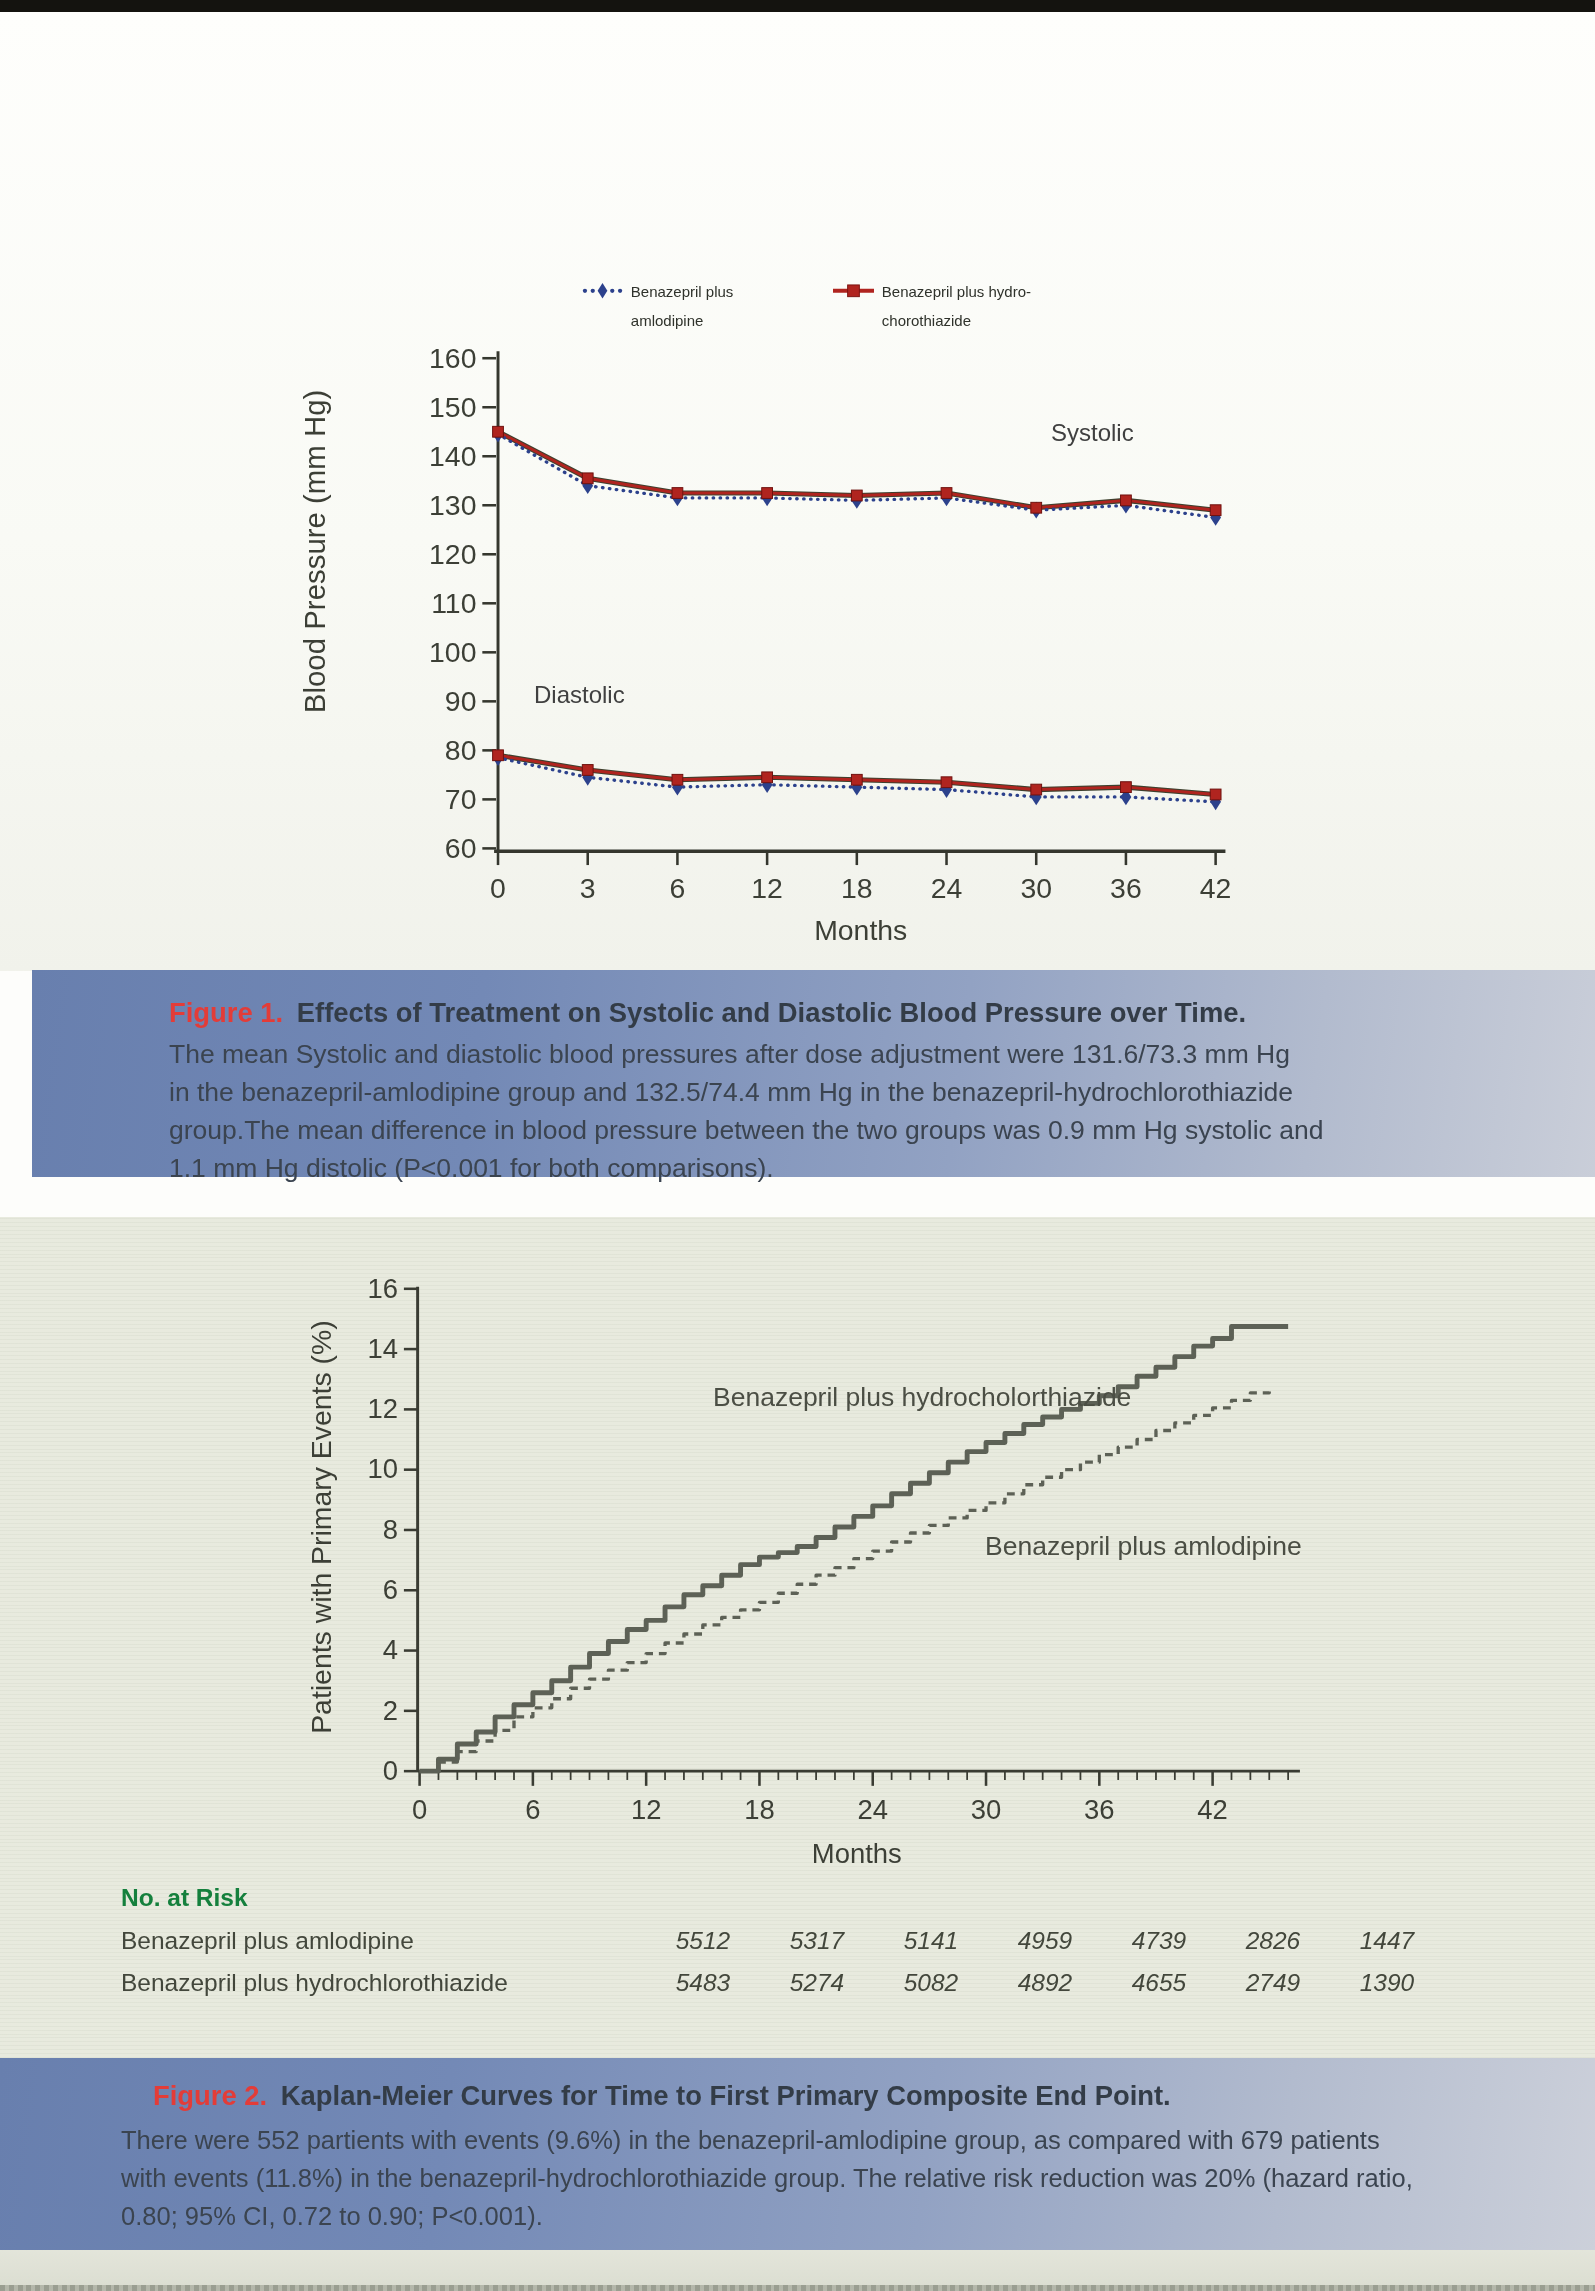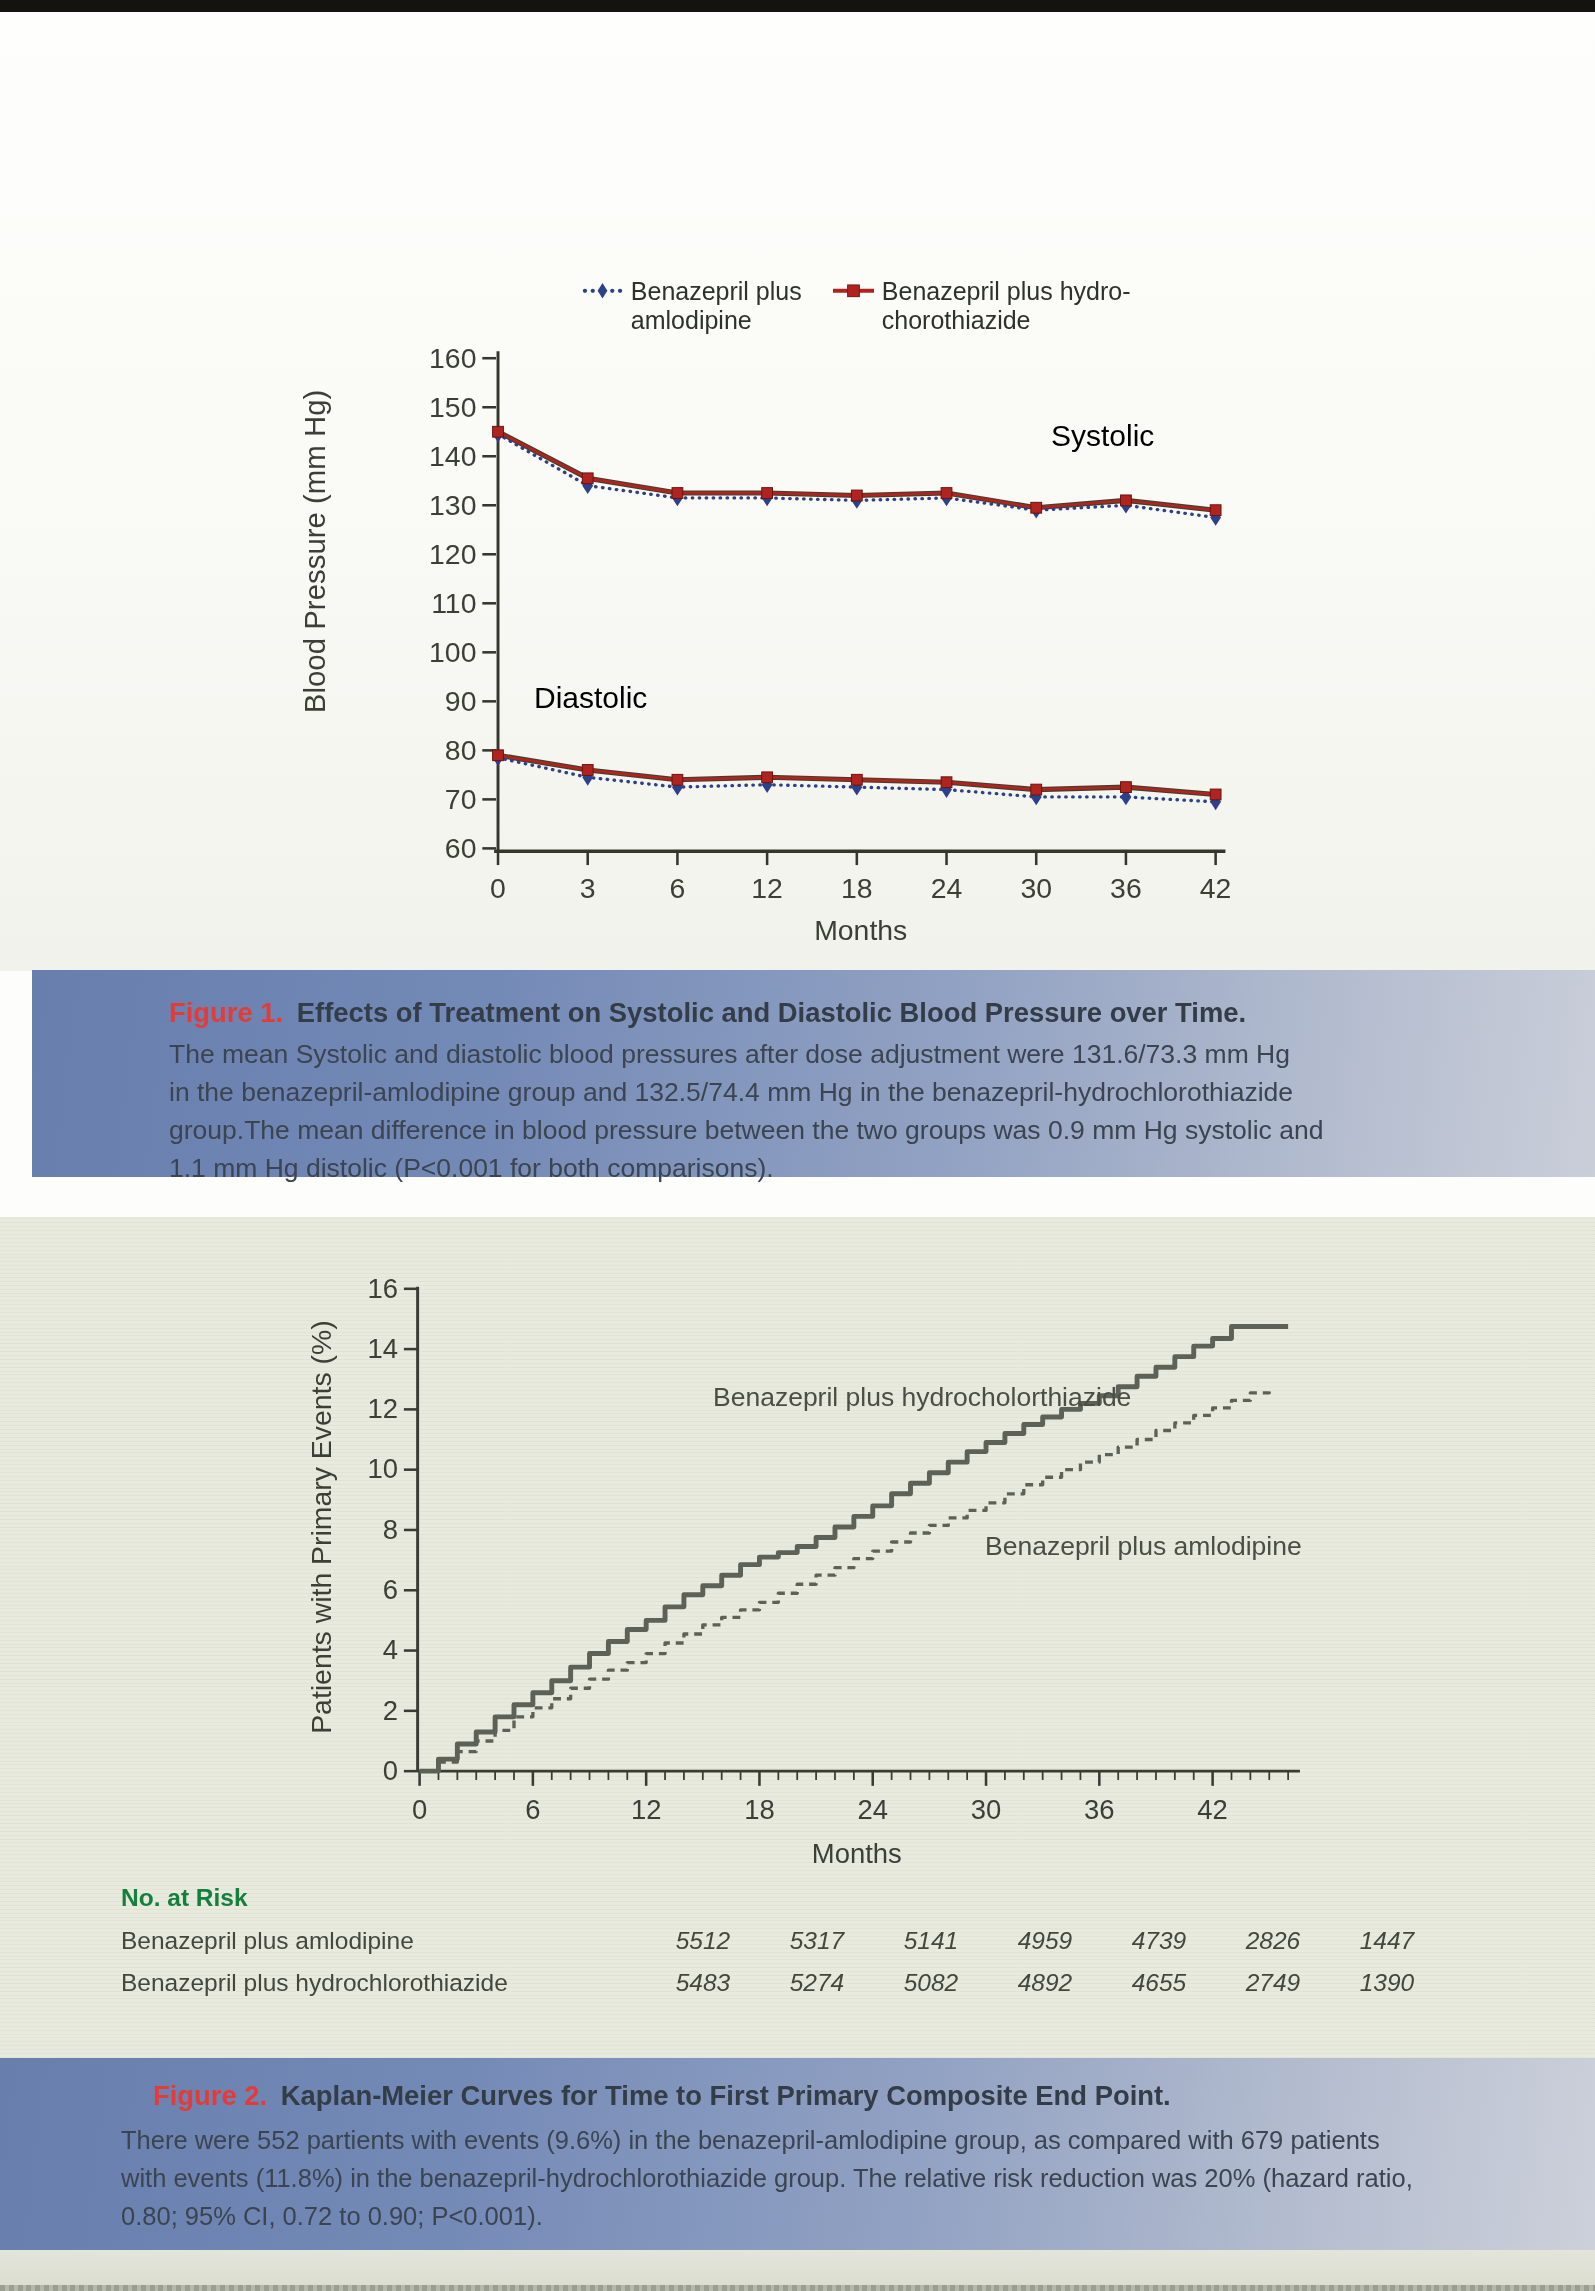--- a/index.html
+++ b/index.html
@@ -12,23 +12,23 @@
 
   
   .brand-name{position:absolute;left:186px;top:86px;font-size:36px;font-weight:700;color:var(--brand-blue,#27519e);letter-spacing:0.5px;}
   .brand-tagline{position:absolute;left:188px;top:127px;font-size:18.6px;font-weight:700;color:var(--brand-blue,#27519e);font-family:"Liberation Serif",serif;}
   .product-name{position:absolute;left:1258px;top:94px;font-size:47px;font-weight:700;color:var(--norkand-blue,#2a4d96);letter-spacing:0.5px;}
 
   
   .fig1-area{position:absolute;left:0;top:11.8px;width:1596px;height:959px;
     background:linear-gradient(180deg,#fefefc 0%,#f9faf5 55%,#f1f2eb 100%);}
   .chart-svg{position:absolute;left:0;}
-  .annot{position:absolute;color:#000000;font-size:30px;}
+  .annot{position:absolute;color:#404040;font-size:24px;}
   .legend-entry{position:absolute;display:flex;gap:7.8px;align-items:flex-start;}
-  .legend-text{font-size:25px;line-height:29px;color:#2f322b;}
+  .legend-text{font-size:15px;line-height:29px;color:#2f322b;}
   .legend-marker{margin-top:4.9px;flex:0 0 auto;}
 
   
   .caption-band{position:absolute;left:0;width:1596px;
     background:linear-gradient(97deg,#687fae 0%,#7389b6 28%,#92a2c3 58%,#b2bbce 80%,#ccd0da 100%);}
   .band1{top:970px;height:207px;margin-left:32px;}
   .band2{top:2058px;height:192px;}
   .cap-title{position:absolute;font-size:27.4px;font-weight:700;color:#333c47;white-space:nowrap;}
   .cap-label{color:var(--accent-red,#e33c38);margin-right:13.7px;}
   .cap-body{position:absolute;color:#3b4450;white-space:nowrap;}

